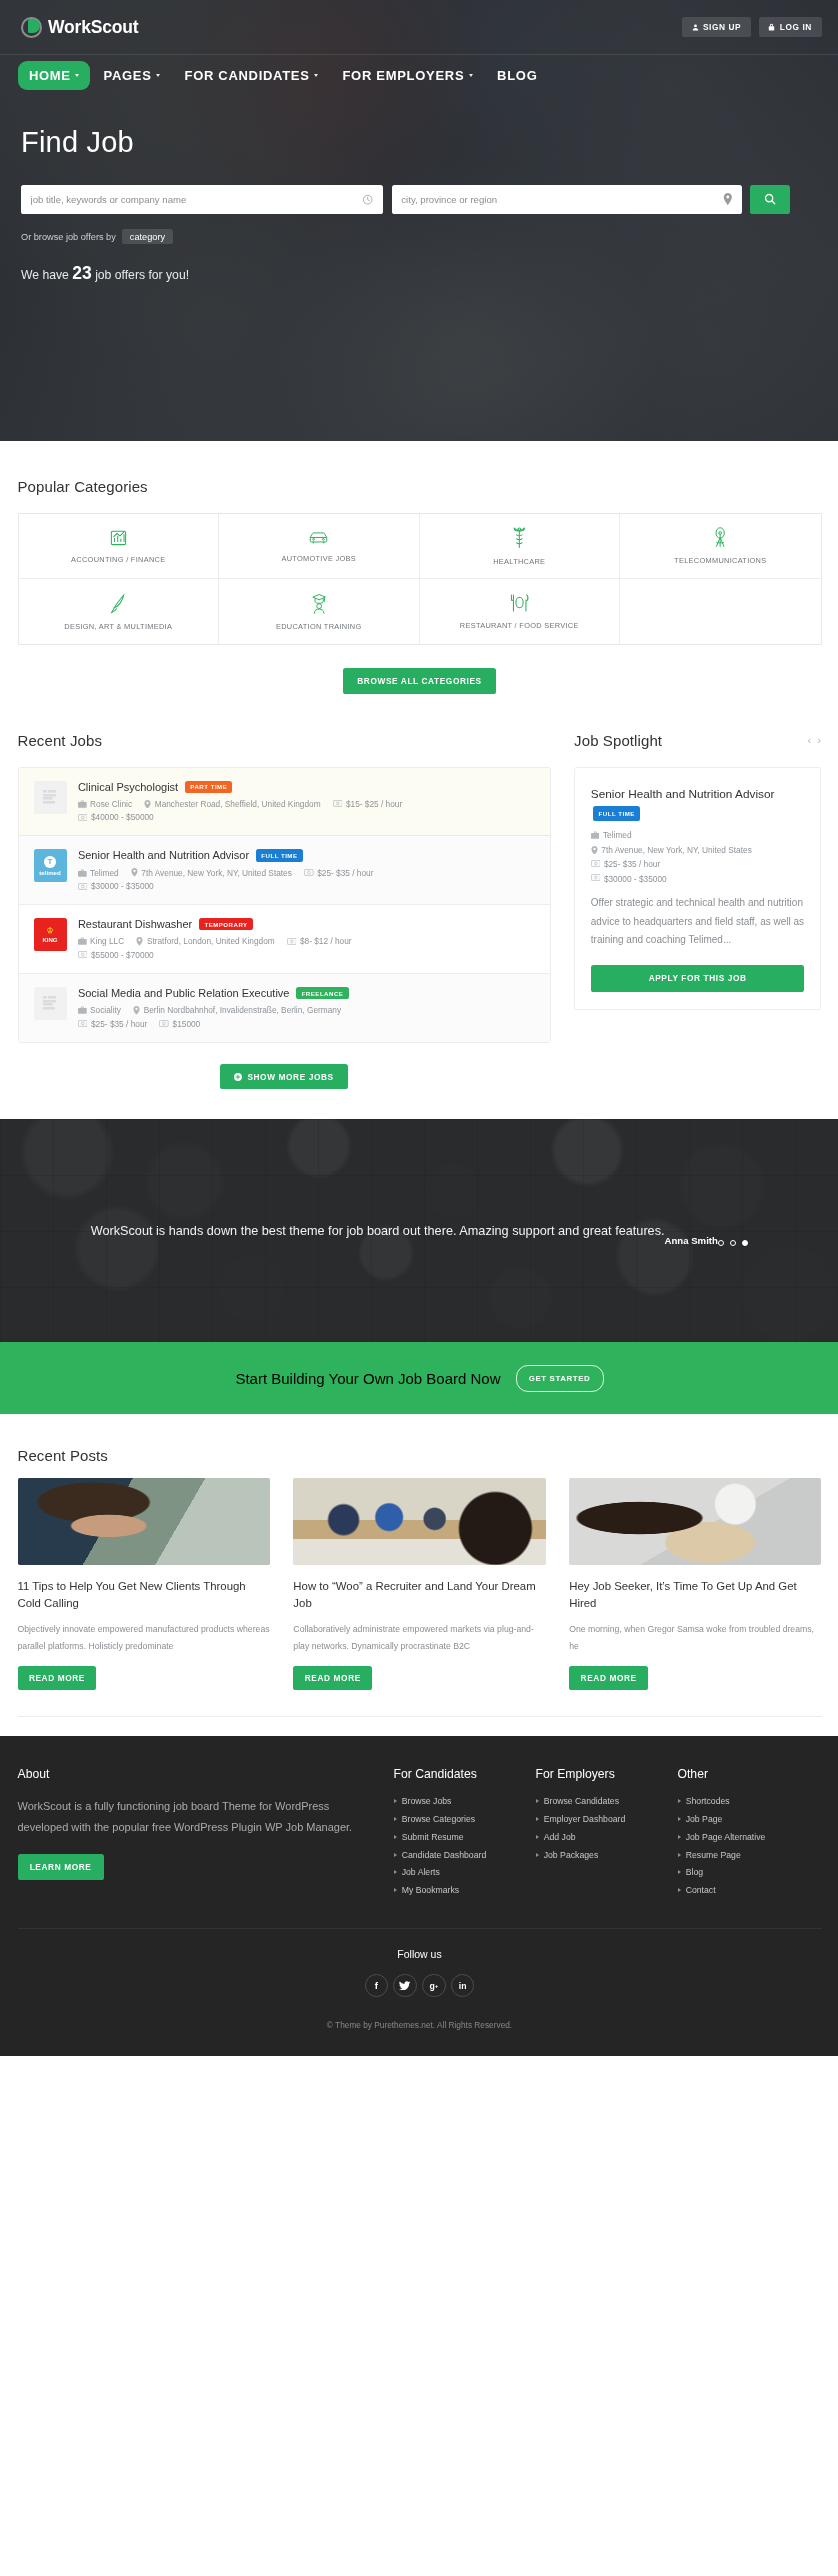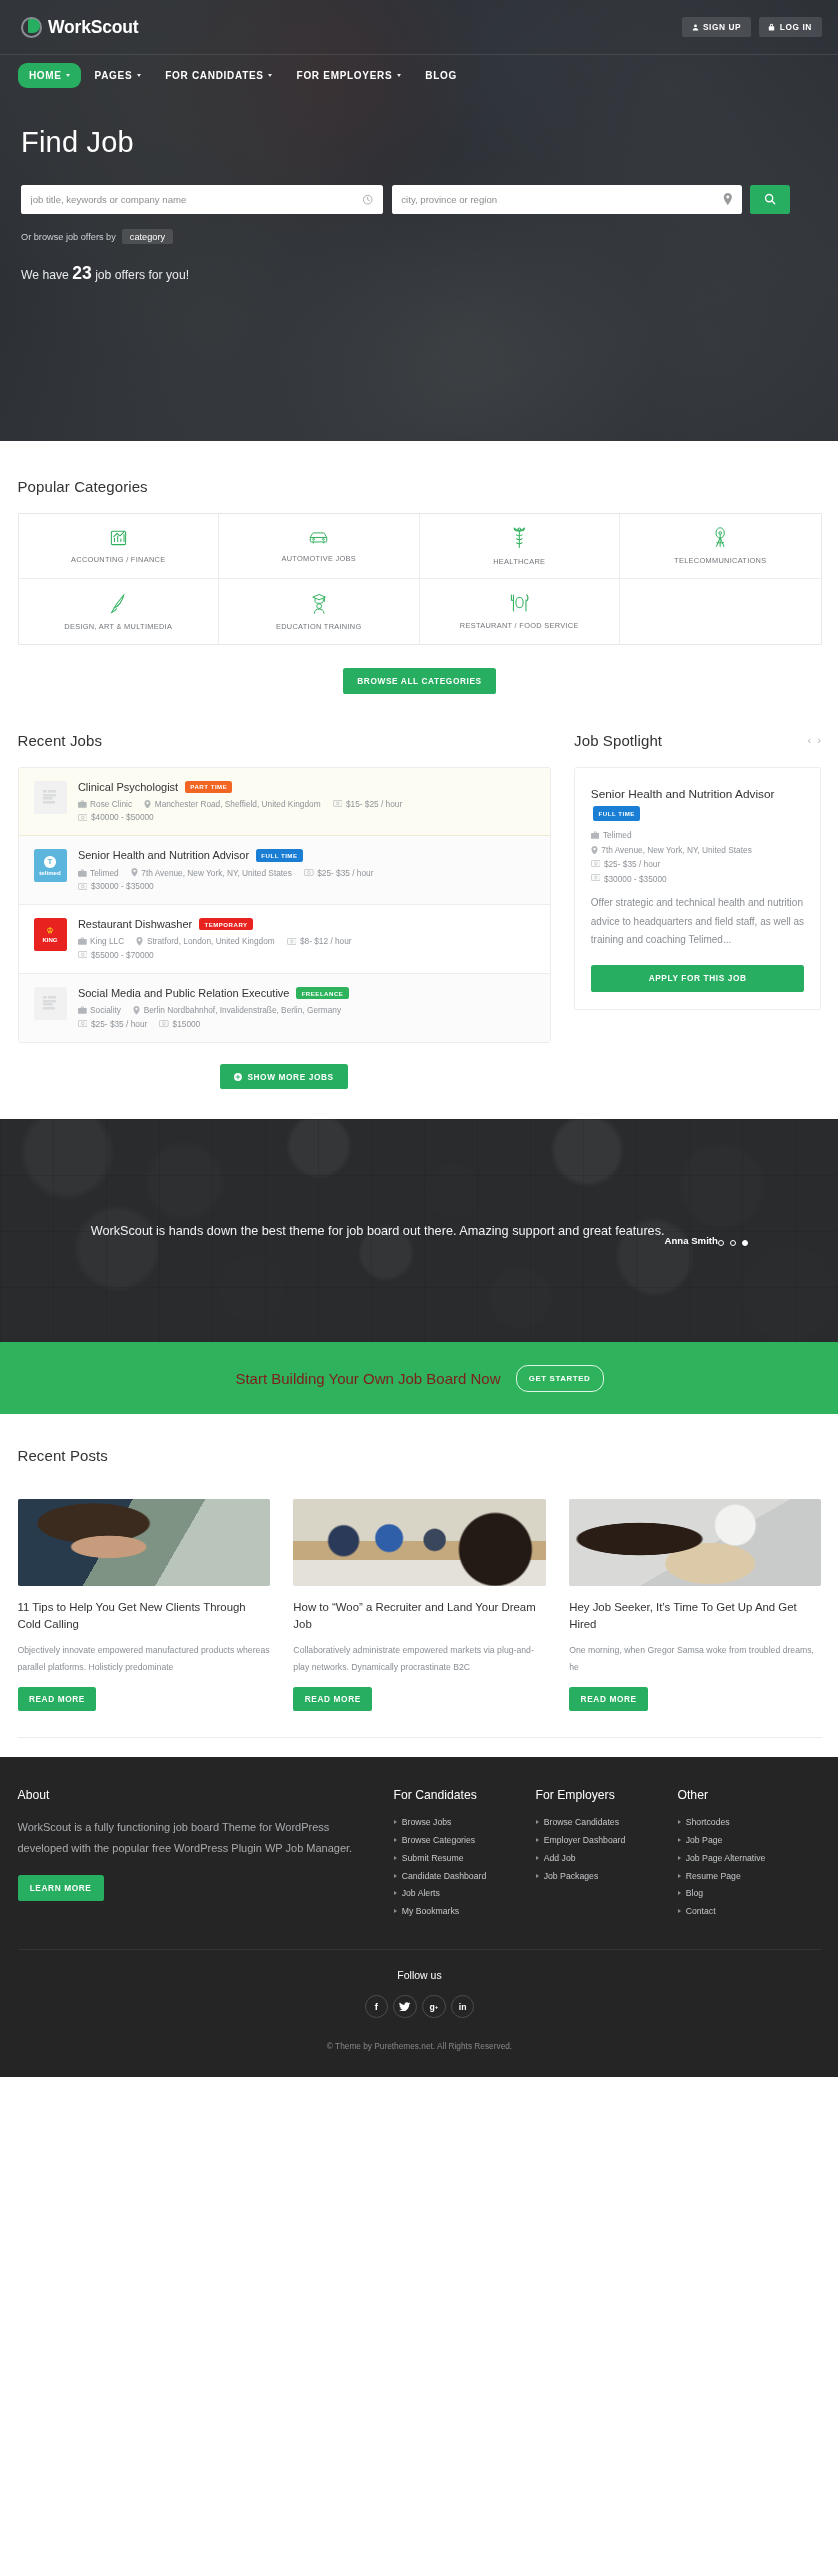--- a/index.html
+++ b/index.html
@@ -54,21 +54,21 @@
     background: rgba(255,255,255,.12);
     color: #fff; font-size: 8.3px; font-weight: bold;
     letter-spacing: 0.6px; padding: 5.2px 9.6px; border-radius: 2.6px;
     display: flex; align-items: center; gap: 4.4px; cursor: pointer;
   }
   .topbtn svg { display: block; }
 
   .navline { border-top: 0.9px solid rgba(255,255,255,.10); }
   .nav { display: flex; align-items: center; height: 40px; gap: 1.7px; }
   .navitem {
-    color: #fff; font-size: 10px; font-weight: bold; letter-spacing: 0.7px;
+    color: #fff; font-size: 13px; font-weight: bold; letter-spacing: 0.7px;
     padding: 7px 11.4px; display: flex; align-items: center; gap: 4.4px;
     cursor: pointer; border-radius: 9px;
   }
   .navitem.active { background: #27ae60; }
   .caret { display: inline-block; width: 0; height: 0;
     border-left: 2.8px solid transparent; border-right: 2.8px solid transparent;
     border-top: 3.3px solid #fff; opacity: .9; }
 
   .hero-title { color: #fff; font-size: 29px; font-weight: 300; margin: 31px 0 0 3.5px; letter-spacing: 0.2px; }
 
@@ -220,29 +220,29 @@
   .testi-author { color: #fff; font-size: 9.6px; font-weight: bold; margin-top: 19px; }
   .dots { display: flex; gap: 6.1px; margin-top: 24.5px; }
   .dot { width: 6.1px; height: 6.1px; border-radius: 50%; border: 0.9px solid #fff; cursor: pointer; }
   .dot.on { background: #fff; }
 
   
   .cta {
     background: #2eb35c; height: 72px;
     display: flex; align-items: center; justify-content: center; gap: 15px;
   }
-  .cta-text { color: #7f1d1d; font-size: 15px; font-weight: 300; }
+  .cta-text { color: #000000; font-size: 15px; font-weight: 300; }
   .cta-btn {
     border: 0.9px solid rgba(255,255,255,.85); background: transparent; color: #fff;
     font-family: "Liberation Sans", sans-serif; font-size: 7.9px; font-weight: bold;
     letter-spacing: 0.6px; padding: 7.9px 12.2px; border-radius: 12px; cursor: pointer;
   }
 
   
-  .posts { display: grid; grid-template-columns: repeat(3, 1fr); gap: 23.6px; margin-top: 35px; }
+  .posts { display: grid; grid-template-columns: repeat(3, 1fr); gap: 23.6px; margin-top: 14px; }
   .post { cursor: pointer; }
   .postimg { width: 100%; height: 87px; border-radius: 1.7px; }
   .pi1 {
     background:
       radial-gradient(ellipse at 36% 55%, #c79c7c 0 16%, transparent 17%),
       radial-gradient(ellipse at 30% 28%, #3b2a1e 0 22%, transparent 23%),
       linear-gradient(120deg, #283b4d 0 38%, #7e9384 38% 62%, #b9c5bb 62% 100%);
   }
   .pi2 {
     background:

